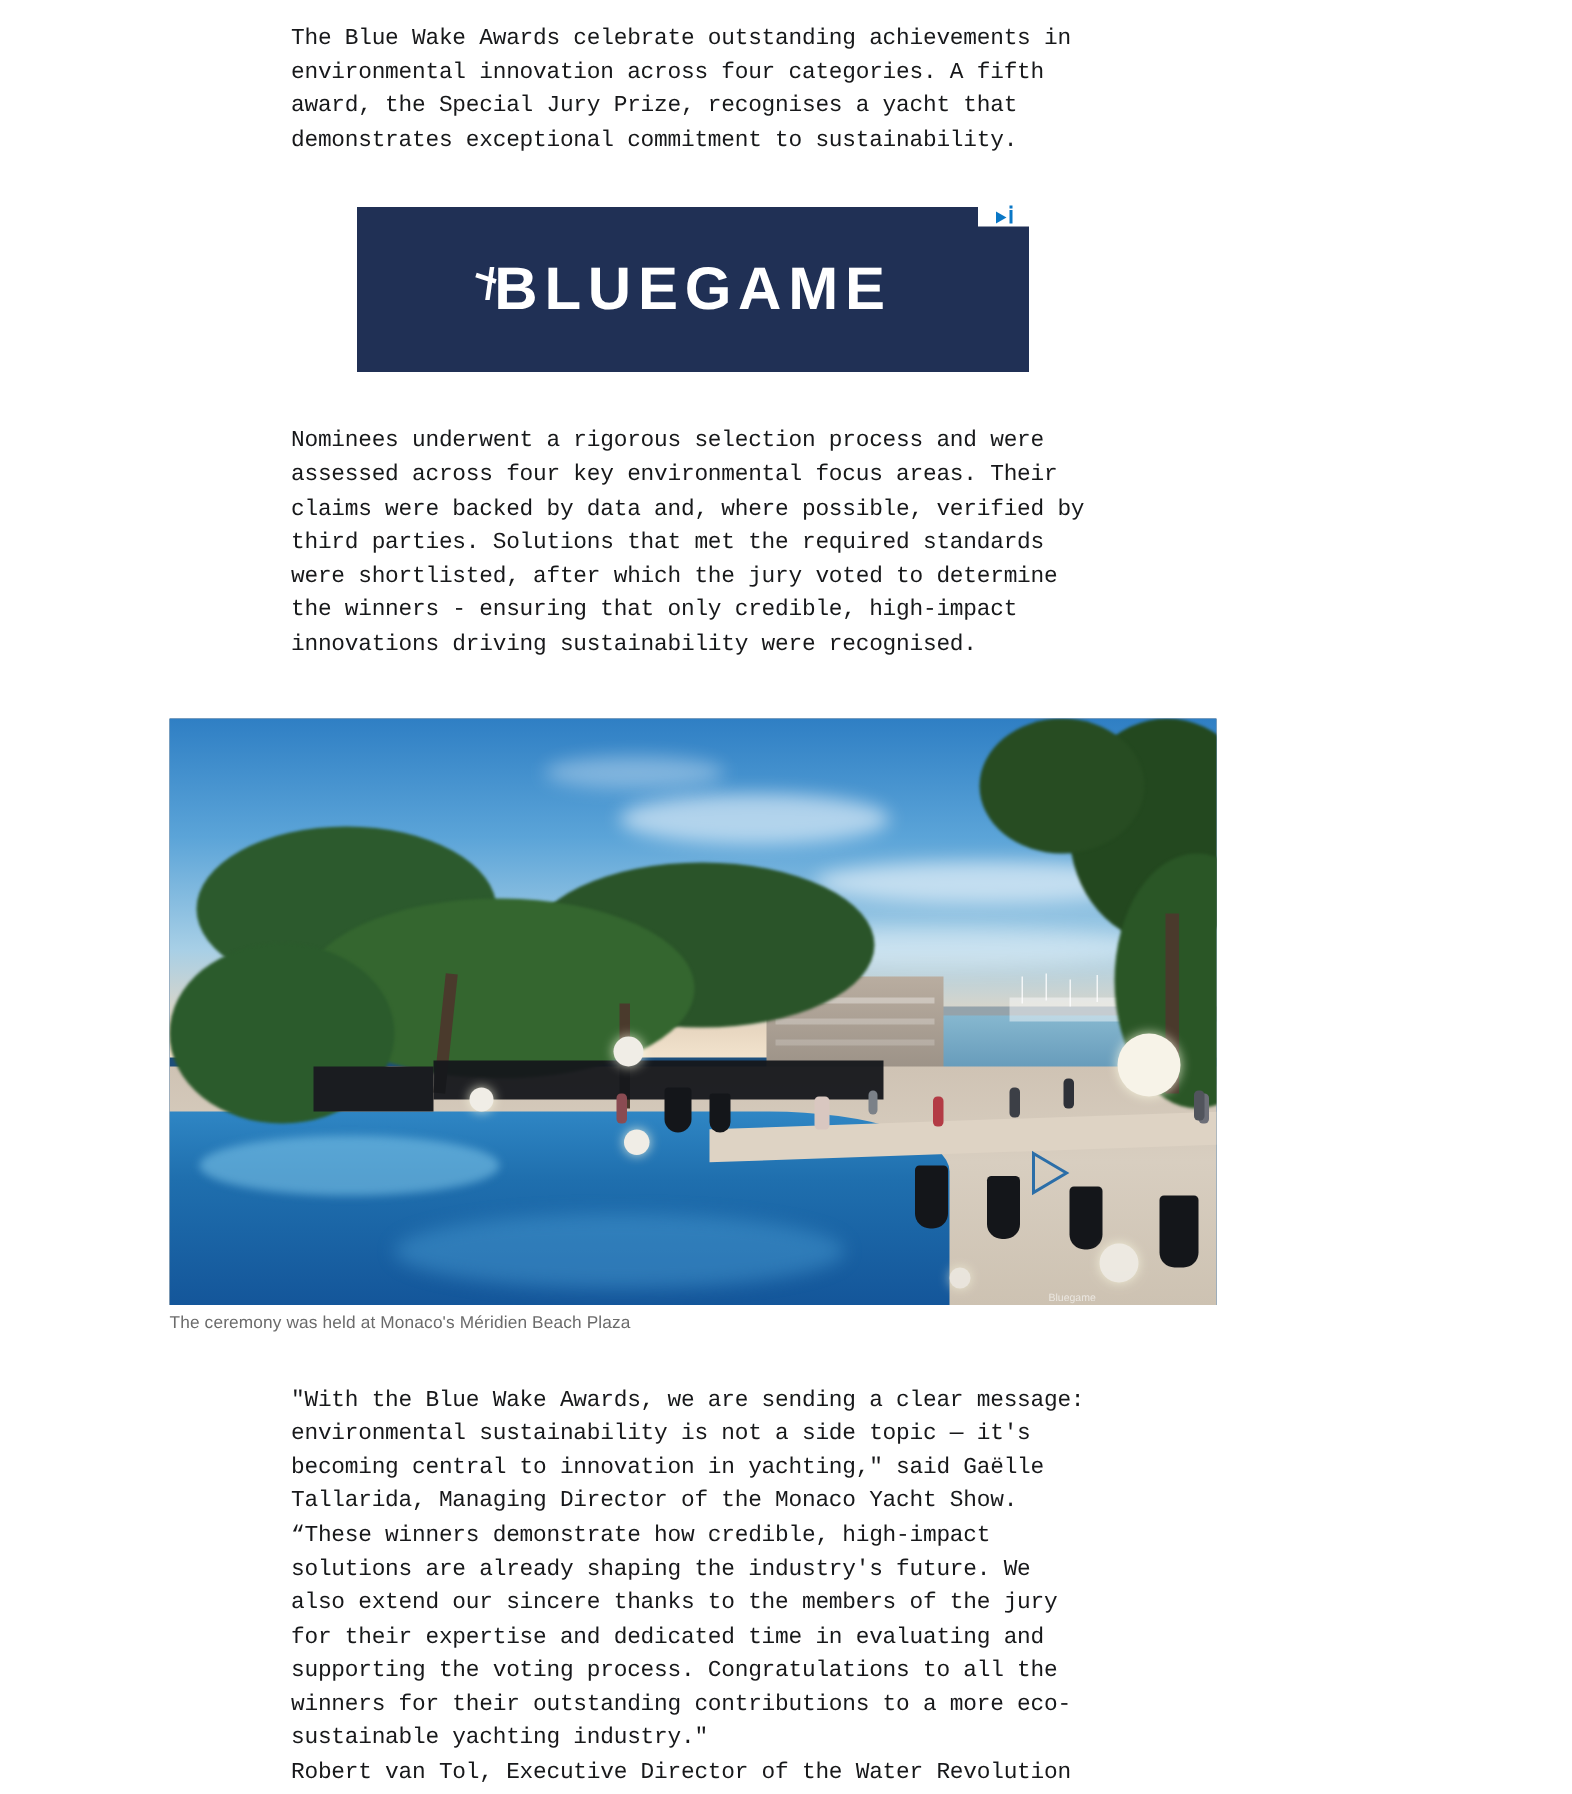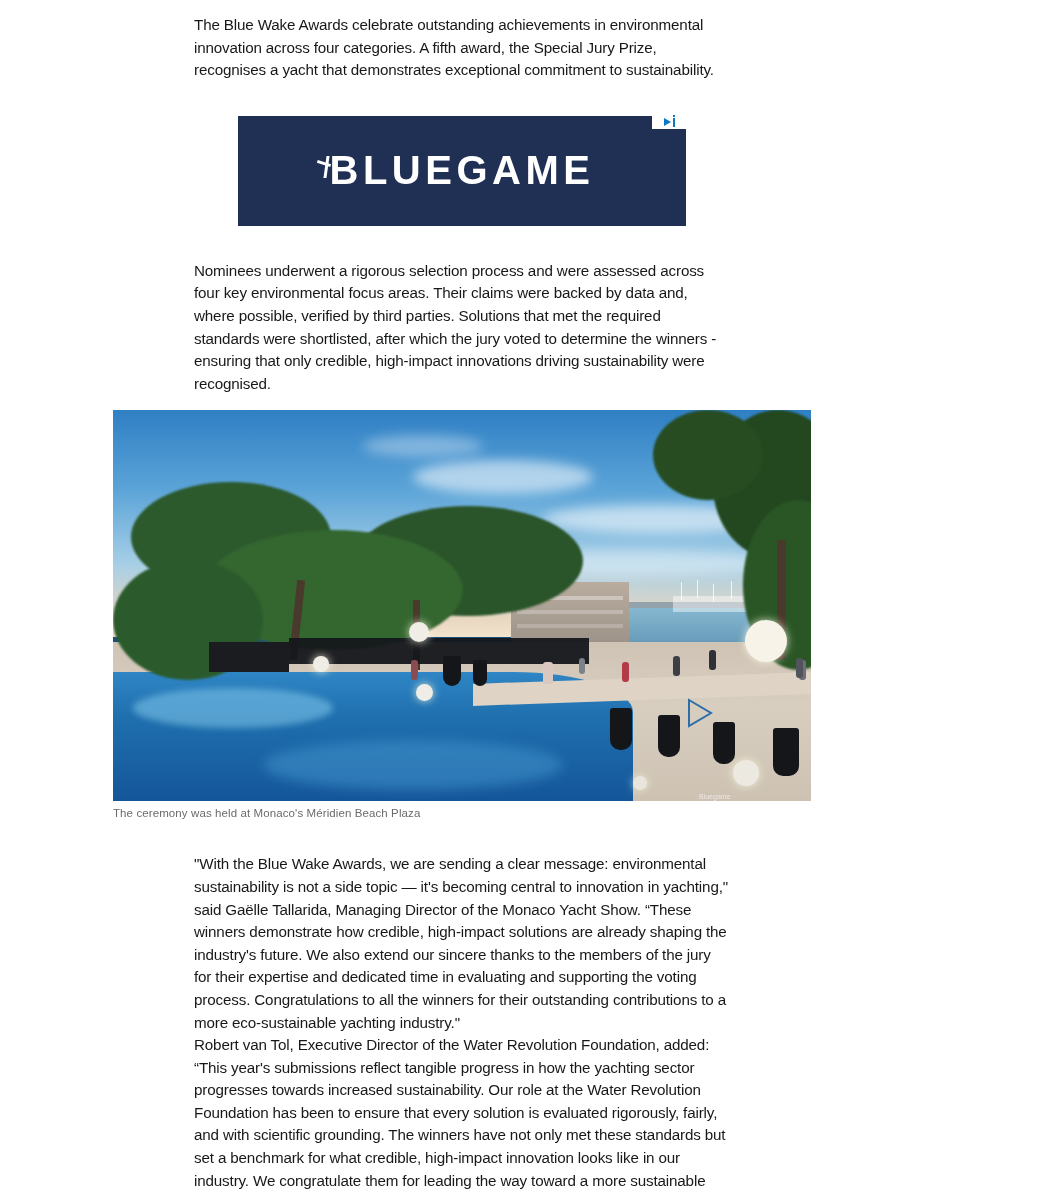--- a/index.html
+++ b/index.html
@@ -17,21 +17,21 @@
   }
   .page {
     width: 1048px;
     position: relative;
   }
   .article-col {
     margin-left: 194px;
     width: 534px;
   }
   p.body-text {
-    font-family: Liberation Sans, sans-serif;
+    font-family: Liberation Mono, monospace;
     font-size: 15.2px;
     line-height: 22.6px;
     color: #17181a;
     margin: 0;
     letter-spacing: -0.15px;
   }
   .para-lead {
     padding-top: 14px;
   }
 
@@ -115,21 +115,21 @@
     content: "";
     position: absolute;
     left: 0px; top: 6px;
     width: 14px; height: 3px;
     background: #ffffff;
     transform: rotate(18deg);
   }
 
   
   .figure {
-    margin-top: 15px;
+    margin-top: 38px;
     margin-left: 113px;
     width: 698px;
   }
   .hero {
     width: 698px;
     height: 391px;
     position: relative;
     overflow: hidden;
     background: #1d4f7c;
   }

